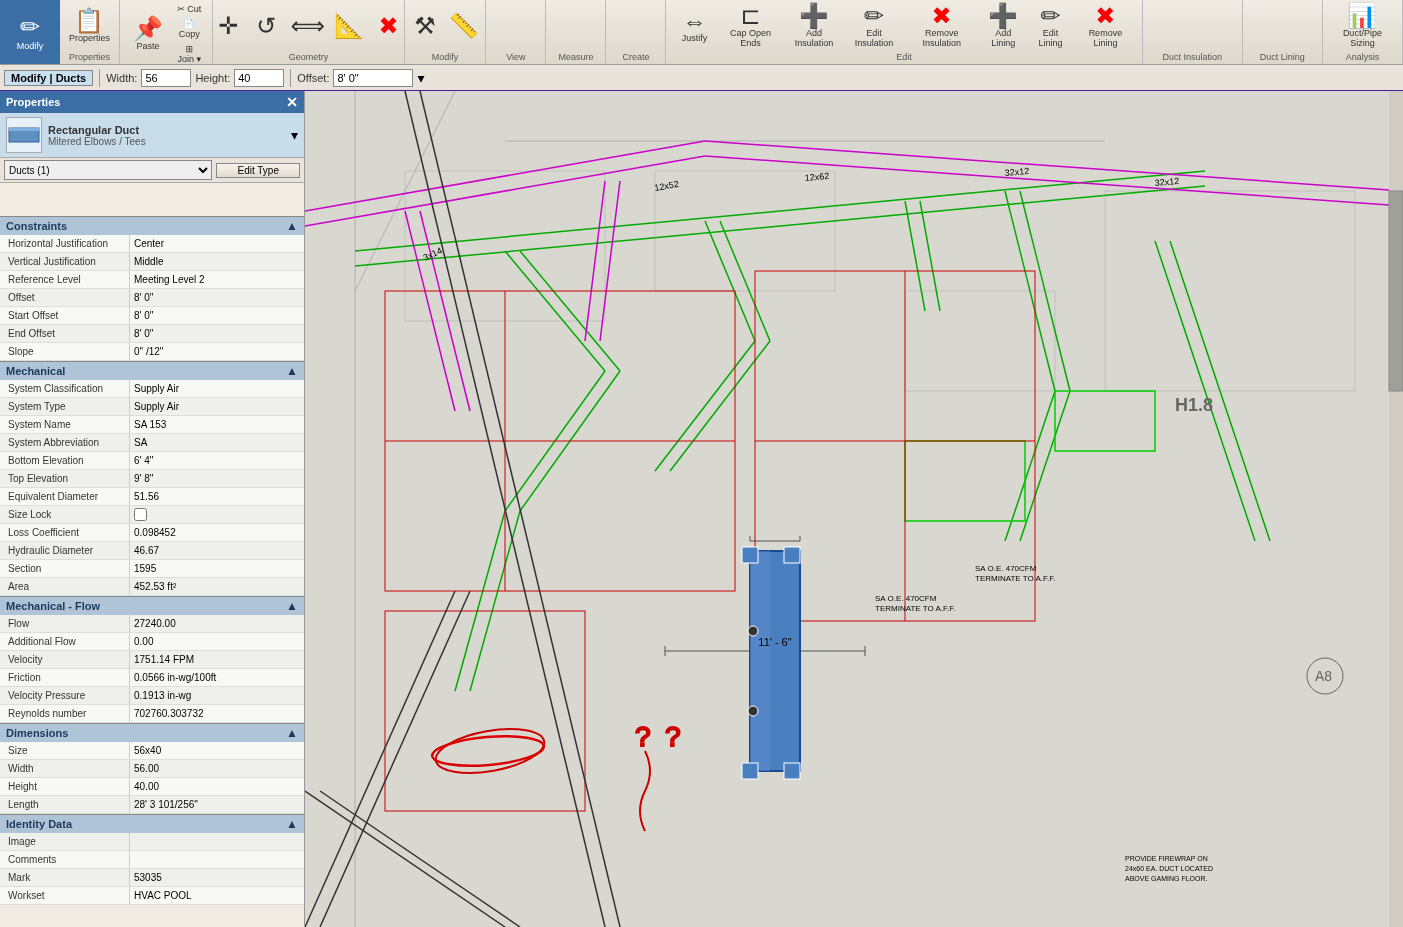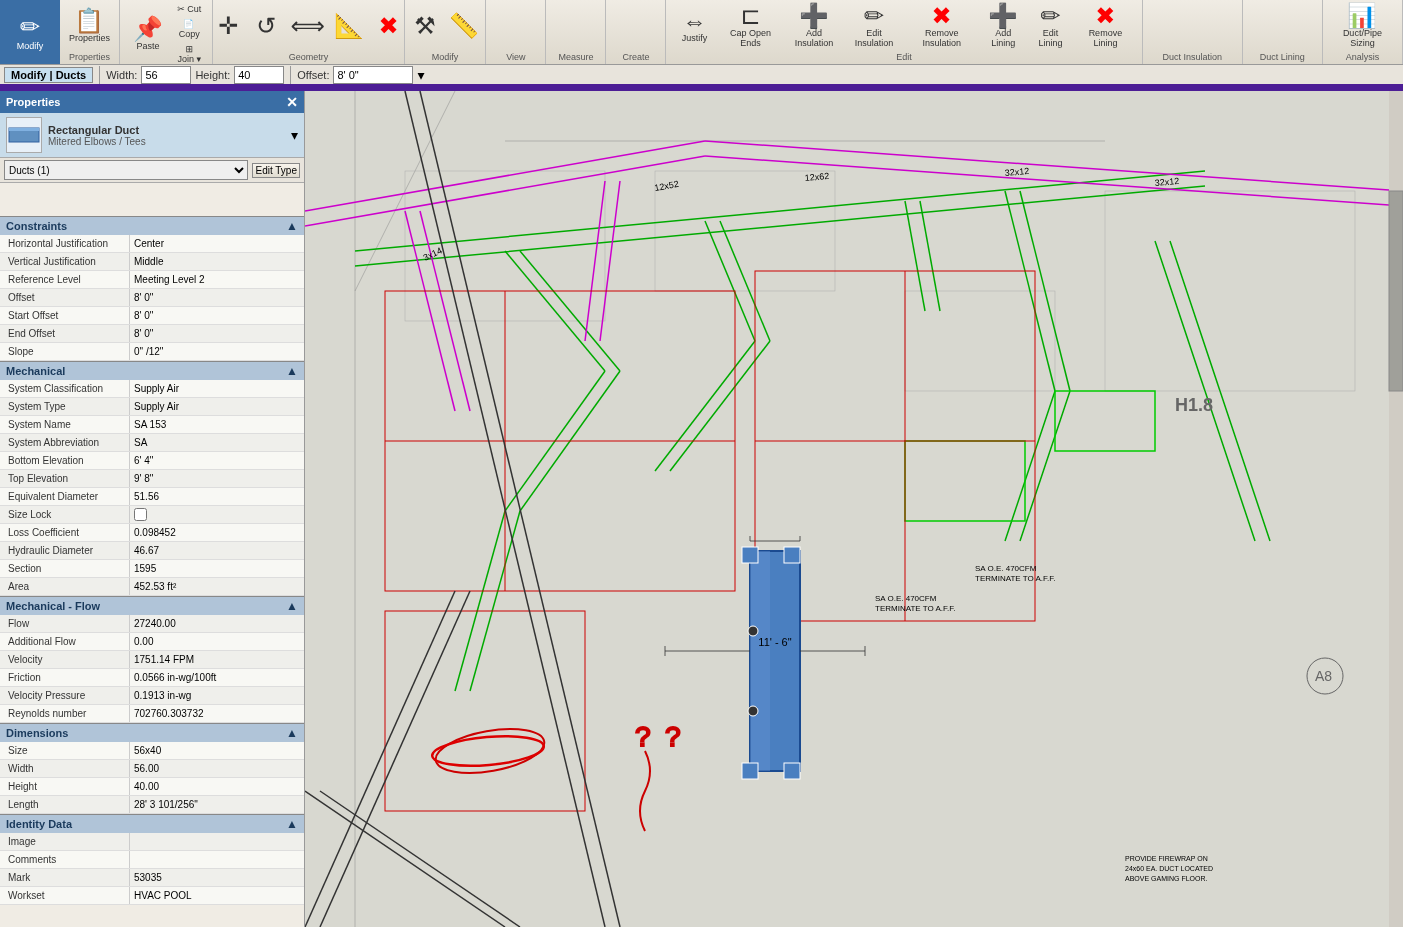--- a/index.html
+++ b/index.html
@@ -8,39 +8,39 @@
     
     .ribbon { background: linear-gradient(to bottom, #f0ece4, #ddd8cc); border-bottom: 1px solid #999; height: 65px; display: flex; align-items: stretch; }
     .ribbon-group { border-right: 1px solid #bbb; padding: 2px 6px; display: flex; flex-direction: column; align-items: center; min-width: 60px; }
     .ribbon-group-label { font-size: 9px; color: #555; margin-top: auto; padding-top: 2px; }
     .ribbon-buttons { display: flex; gap: 2px; flex: 1; align-items: center; }
     .ribbon-btn { display: flex; flex-direction: column; align-items: center; justify-content: center; padding: 2px 4px; min-width: 36px; cursor: pointer; border-radius: 2px; color: #333; font-size: 9px; text-align: center; }
     .ribbon-btn .icon-lg { font-size: 24px; line-height: 1; }
     .ribbon-btn-sm { flex-direction: row; min-width: 28px; font-size: 9px; }
 
     
-    .toolbar { background: #e8e4dc; border-bottom: 7px solid #4c1d95; height: 26px; display: flex; align-items: center; padding: 0 4px; gap: 4px; }
+    .toolbar { background: #e8e4dc; border-bottom: 1px solid #4c1d95; height: 26px; display: flex; align-items: center; padding: 0 4px; gap: 4px; }
     .toolbar-label { font-size: 11px; color: #333; }
     .toolbar-input { height: 18px; border: 1px solid #888; background: white; padding: 0 3px; font-size: 11px; width: 50px; }
     .toolbar-separator { width: 1px; height: 18px; background: #999; margin: 0 2px; }
 
     
     .main-area { display: flex; height: calc(927px - 91px); }
 
     
     .properties-panel { width: 305px; background: #f0ece4; border-right: 1px solid #999; display: flex; flex-direction: column; overflow: hidden; }
     .panel-header { background: #3a6ea5; color: white; padding: 3px 6px; font-size: 11px; font-weight: bold; display: flex; justify-content: space-between; align-items: center; }
     .panel-close { cursor: pointer; color: white; font-size: 14px; }
     .panel-type { background: #c8dcea; padding: 4px 6px; display: flex; align-items: center; gap: 6px; border-bottom: 1px solid #aaa; }
     .panel-type-icon { width: 36px; height: 36px; background: #e8f0f8; border: 1px solid #aaa; display: flex; align-items: center; justify-content: center; }
     .panel-type-text { font-size: 11px; font-weight: bold; color: #333; }
     .panel-type-sub { font-size: 10px; color: #555; }
     .panel-selector { background: #e8e4dc; padding: 2px 4px; display: flex; align-items: center; gap: 4px; border-bottom: 1px solid #aaa; }
     .panel-selector select { flex: 1; height: 20px; font-size: 10px; border: 1px solid #888; }
-    .edit-type-btn { background: linear-gradient(to bottom, #f8f4ec, #e0dcd0); border: 1px solid #888; padding: 1px 2px; font-size: 10px; cursor: pointer; }
+    .edit-type-btn { background: linear-gradient(to bottom, #f8f4ec, #e0dcd0); border: 1px solid #888; padding: 1px 20px; font-size: 10px; cursor: pointer; }
 
     
     .props-scroll { flex: 1; overflow-y: auto; margin-top: 33px; }
     .section-header { background: #b0c4d8; padding: 2px 6px; font-size: 11px; font-weight: bold; color: #1a3a5c; display: flex; justify-content: space-between; align-items: center; border-top: 1px solid #888; }
     .section-expand { font-size: 12px; cursor: pointer; }
     .prop-row { display: flex; border-bottom: 1px solid #ddd; min-height: 18px; }
     .prop-row:nth-child(even) { background: #f8f8f4; }
     .prop-row:nth-child(odd) { background: #efefeb; }
     .prop-name { width: 130px; min-width: 130px; padding: 1px 4px 1px 8px; color: #333; font-size: 10px; border-right: 1px solid #ccc; display: flex; align-items: center; }
     .prop-value { flex: 1; padding: 1px 4px; color: #000; font-size: 10px; display: flex; align-items: center; }

